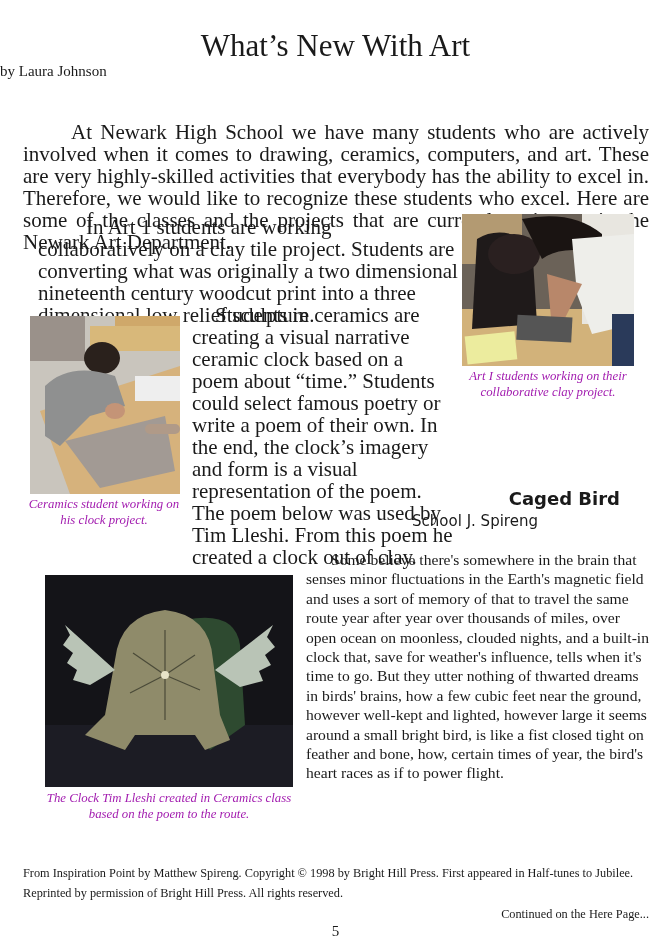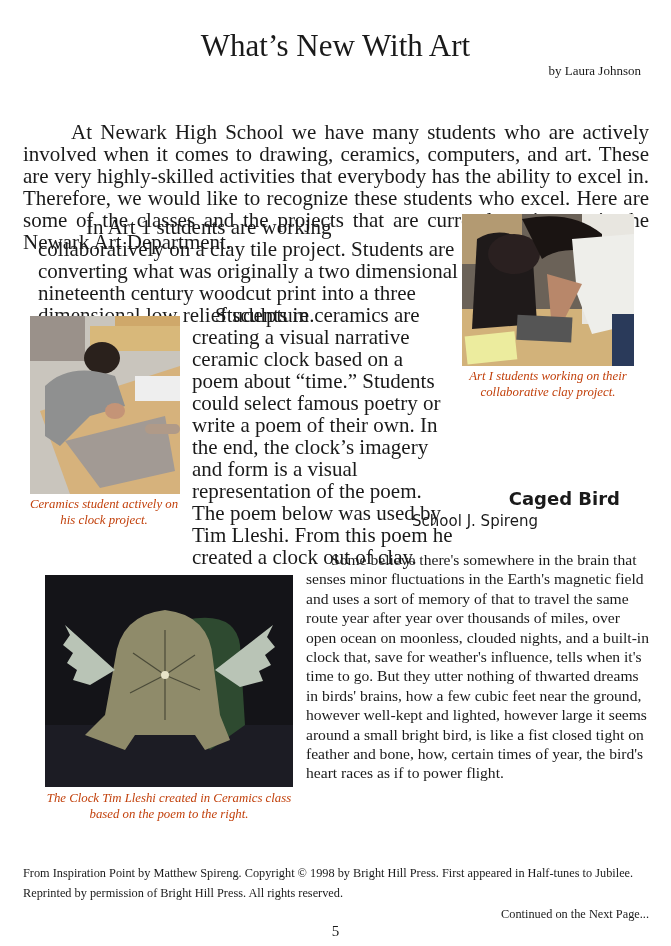--- a/index.html
+++ b/index.html
@@ -1,28 +1,28 @@
 <!DOCTYPE html>
 <html><head>
 <meta charset="utf-8">
 <style>
   html, body { margin: 0; padding: 0; background: #ffffff; }
   body { width: 671px; height: 946px; position: relative; overflow: hidden;
          font-family: "Liberation Serif", "DejaVu Serif", serif; color: #1a1a1a; }
   .abs { position: absolute; }
   .title { left: 0; width: 671px; top: 28px; text-align: center; font-size: 31px; line-height: 36px; }
-  .byline { left: 0; width: 641px; top: 62px; text-align: right; font-size: 13px; line-height: 18px; }
+  .byline { left: 0; width: 641px; top: 62px; text-align: left; font-size: 15px; line-height: 18px; }
   .body-text { font-size: 21px; line-height: 22px; }
   .para1 { left: 23px; top: 121px; width: 626px; text-align: justify; }
   .indent { display: inline-block; width: 48px; }
   .para2 { left: 38px; top: 216px; width: 420px; }
   .para3 { left: 192px; top: 304px; width: 262px; }
   .indent2 { display: inline-block; width: 23px; }
   .photo { overflow: hidden; }
-  .caption { font-style: italic; font-size: 12.8px; line-height: 16px; text-align: center; color: #c2410c; }
+  .caption { font-style: italic; font-size: 12.8px; line-height: 16px; text-align: center; color: #a21caf; }
   .poem-title { left: 330px; width: 290px; top: 488px; text-align: right;
                 font-family: "DejaVu Sans", "Liberation Sans", sans-serif; font-weight: bold; font-size: 18px; line-height: 22px; }
   .poem-author { left: 330px; width: 290px; top: 511px; text-align: center;
                  font-family: "DejaVu Sans", "Liberation Sans", sans-serif; font-size: 15px; line-height: 20px; }
   .poem-body { left: 306px; top: 550px; width: 346px; font-size: 15.6px; line-height: 19.4px; font-family: Liberation Serif, serif; }
   .indent3 { display: inline-block; width: 25px; }
   .footer-credit { left: 23px; top: 863px; width: 630px; font-size: 12.3px; line-height: 20px; }
   .continued { right: 22px; top: 906px; font-size: 12.3px; line-height: 16px; }
   .page-num { left: 0; width: 671px; top: 922px; text-align: center; font-size: 15px; line-height: 18px; }
 </style>
@@ -62,21 +62,21 @@
     <rect x="0" y="0" width="55" height="45" fill="#9a918a"></rect>
     <path d="M10 95 L150 50 L150 178 L40 178 Z" fill="#d6b27c"></path>
     <path d="M35 125 L135 100 L145 155 L70 172 Z" fill="#a29a94"></path>
     <ellipse cx="72" cy="42" rx="18" ry="16" fill="#2a211c"></ellipse>
     <path d="M15 70 Q40 45 85 60 L95 90 L60 100 L30 130 L15 120 Z" fill="#8f9090"></path>
     <ellipse cx="85" cy="95" rx="10" ry="8" fill="#c49477"></ellipse>
     <rect x="105" y="60" width="45" height="25" fill="#eeeeee"></rect>
     <rect x="115" y="108" width="35" height="10" fill="#b09a88" rx="5"></rect>
   </svg>
 </div>
-<div class="abs caption" style="left:22px; top:496px; width:164px;">Ceramics student actively on his clock project.</div>
+<div class="abs caption" style="left:22px; top:496px; width:164px;">Ceramics student working on his clock project.</div>
 
 <div class="abs body-text para3"><span class="indent2"></span><span>Students in ceramics are creating a visual narrative ceramic clock based on a poem about “time.” Students could select famous poetry or write a poem of their own. In the end, the clock’s imagery and form is a visual representation of the poem.  The poem below was used by Tim Lleshi.  From this poem he created a clock out of clay.</span></div>
 
 <div class="abs poem-title">Caged Bird</div>
 <div class="abs poem-author">School J. Spireng</div>
 <div class="abs poem-body"><span class="indent3"></span><span>Some believe there's somewhere in the brain that senses minor fluctuations in the Earth's magnetic field and uses a sort of memory of that to travel the same route year after year over thousands of miles, over open ocean on moonless, clouded nights, and a built-in clock that, save for weather's influence, tells when it's time to go. But they utter nothing of thwarted dreams in birds' brains, how a few cubic feet near the ground, however well-kept and lighted, however large it seems around a small bright bird, is like a fist closed tight on feather and bone, how, certain times of year, the bird's heart races as if to power flight.</span></div>
 
 <div class="abs photo" style="left:45px; top:575px; width:248px; height:212px;">
   <svg width="248" height="212" viewBox="0 0 248 212">
     <rect width="248" height="212" fill="#141418"></rect>
@@ -89,17 +89,17 @@
         <path d="M120 100 L155 115"></path>
       <path d="M120 100 L120 145"></path>
         <path d="M120 100 L85 118"></path>
         <path d="M120 100 L88 78"></path>
     </g>
     <circle cx="120" cy="100" r="4" fill="#e8e4c8"></circle>
     <path d="M70 95 L20 50 L25 60 L18 70 L28 78 L22 88 L32 95 L28 105 L45 110 Z" fill="#b9c4b6"></path>
     <path d="M170 95 L228 50 L222 62 L230 72 L220 80 L226 90 L214 96 L218 106 L195 112 Z" fill="#b9c4b6"></path>
   </svg>
 </div>
-<div class="abs caption" style="left:42px; top:790px; width:254px;">The Clock Tim Lleshi created in Ceramics class based on the poem to the right.</div>
+<div class="abs caption" style="left:42px; top:790px; width:254px;">The Clock Tim Lleshi created in Ceramics class based on the poem to the route.</div>
 
 <div class="abs footer-credit">From Inspiration Point by Matthew Spireng. Copyright © 1998 by Bright Hill Press. First appeared in Half-tunes to Jubilee. Reprinted by permission of Bright Hill Press. All rights reserved.</div>
-<div class="abs continued">Continued on the Next Page...</div>
+<div class="abs continued">Continued on the Here Page...</div>
 <div class="abs page-num">5</div>
 
 </body></html>

